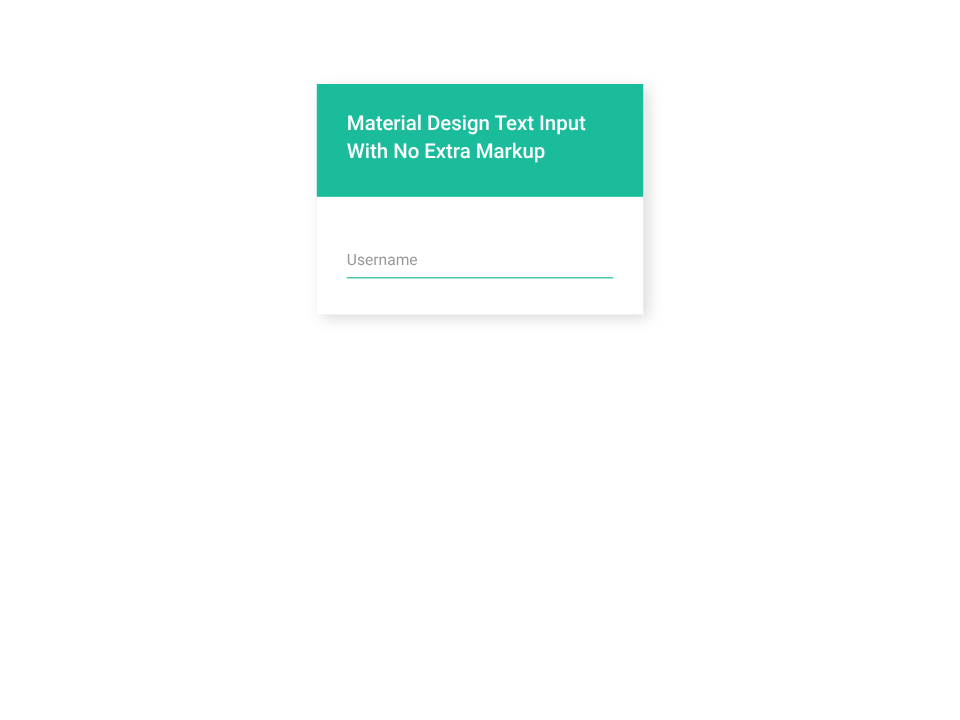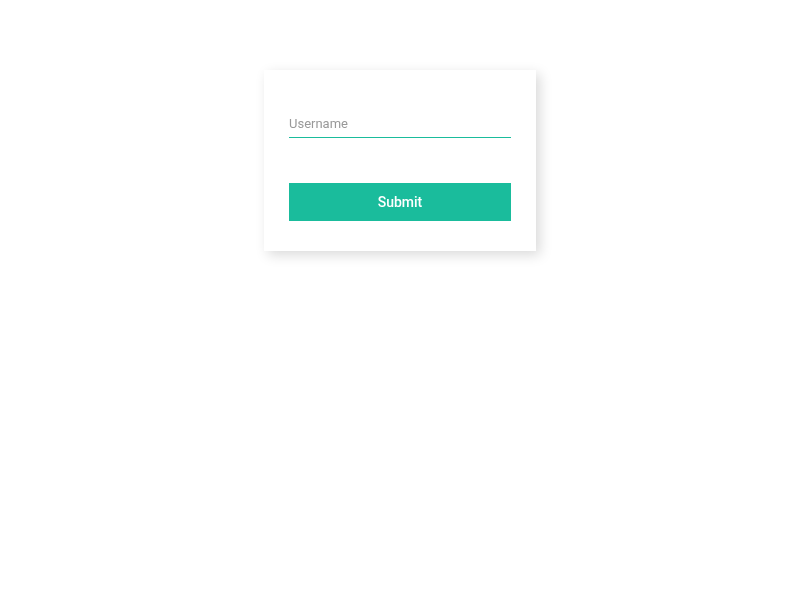--- a/index.html
+++ b/index.html
@@ -28,21 +28,20 @@
       color: #ffffff;
       font-size: 17px;
       font-weight: 500;
       line-height: 1.4;
     }
     .card-body {
       padding: 40px 25px 30px 25px;
     }
     .input-group {
       position: relative;
-      margin-bottom: 45px;
     }
     .input-group input {
       width: 100%;
       border: none;
       border-bottom: 1px solid #1abc9c;
       background: transparent;
       padding: 8px 0 4px 0;
       font-size: 13px;
       outline: none;
       color: #333;
@@ -64,20 +63,22 @@
       font-size: 14px;
       font-weight: 500;
       cursor: pointer;
       font-family: inherit;
     }
   </style>
 </head>
 <body>
 
 <div class="card">
+  <div class="card-header">
+    <h2>Material Design Text Input With No Extra Markup</h2>
+  </div>
   <div class="card-body">
     <div class="input-group">
       <input type="text" value="" style="">
       <label>Username</label>
     </div>
-    <button class="submit-btn">Submit</button>
   </div>
 </div>
 
 </body></html>

